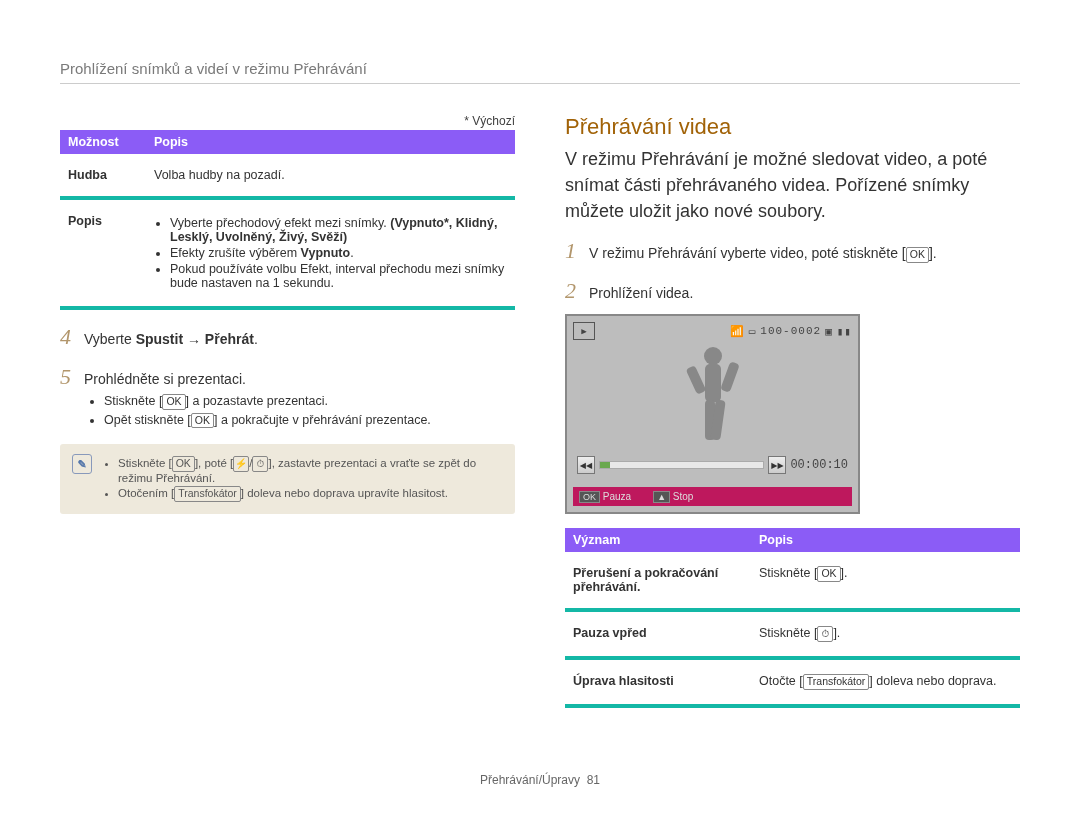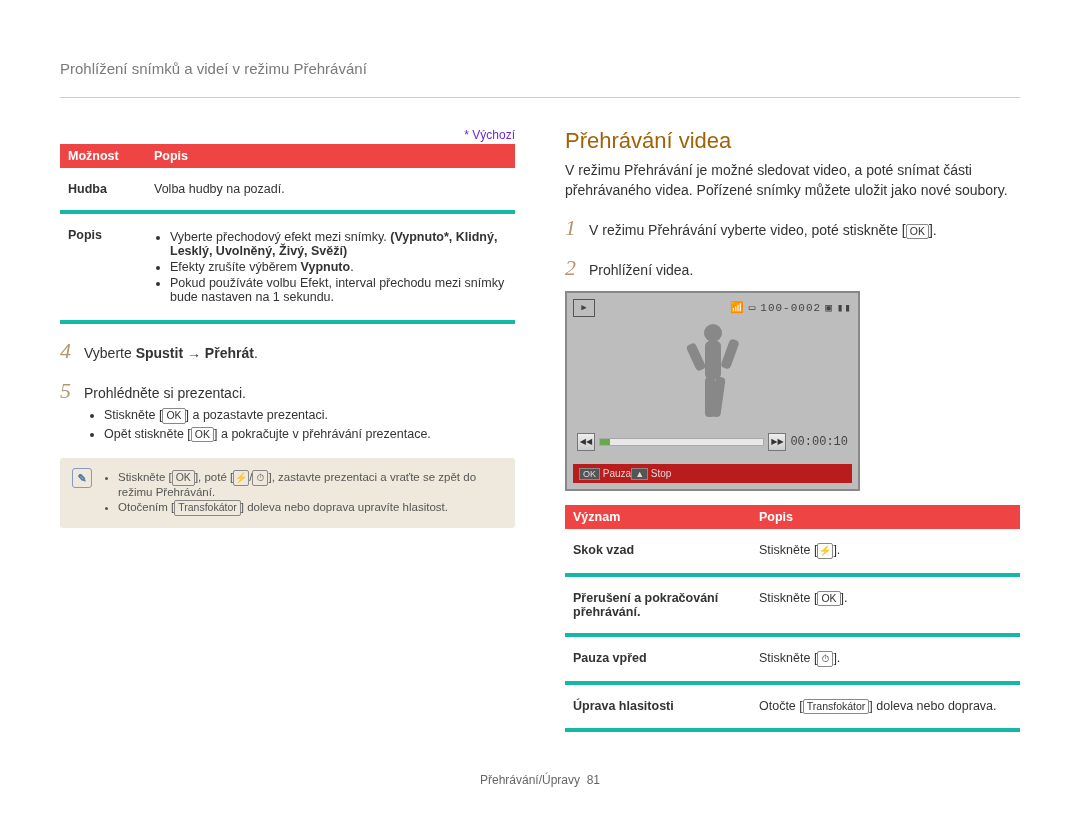--- a/index.html
+++ b/index.html
@@ -9,48 +9,48 @@
     color: #333;
     background: #fff;
     width: 1080px;
     height: 815px;
     box-sizing: border-box;
     padding: 60px 60px 0 60px;
   }
   .page-title {
     color: #7a7a7a;
     font-size: 15px;
-    margin-bottom: 20px;
+    margin-bottom: 6px;
   }
   .title-rule {
     border: none;
     border-top: 1px solid #ccc;
     margin: 0 0 30px 0;
   }
   .columns {
     display: flex;
     gap: 50px;
   }
   .col {
     flex: 1;
     min-width: 0;
   }
   .default-note {
     text-align: right;
     font-size: 12px;
-    color: #6d28d9;
+    color: #404040;
     margin-bottom: 2px;
   }
   table {
     width: 100%;
     border-collapse: collapse;
     font-size: 12.5px;
   }
   th {
-    background: #ef4444;
+    background: #8b5cf6;
     color: #fff;
     text-align: left;
     padding: 5px 8px;
     font-weight: bold;
     border: none;
   }
   td {
     padding: 14px 8px;
     border-bottom: 4px solid #14b8a6;
     vertical-align: top;
@@ -124,21 +124,21 @@
   .note-box li {
     margin: 2px 0;
   }
   .section-heading {
     color: #a16207;
     font-size: 22px;
     font-weight: normal;
     margin: 0 0 6px 0;
   }
   .section-intro {
-    font-size: 14px;
+    font-size: 18px;
     line-height: 1.45;
     margin-bottom: 6px;
   }
   .btnlabel {
     border: 1px solid #888;
     border-radius: 2px;
     padding: 0 3px;
     font-size: 10.5px;
     font-family: Arial, sans-serif;
     display: inline-block;
@@ -225,24 +225,25 @@
     background: #6aa84f;
   }
   .timecode {
     font-family: 'Courier New', monospace;
     font-size: 12px;
     color: #444;
   }
   .ss-bottom {
     position: absolute;
     bottom: 6px; left: 6px; right: 6px;
-    background: #b91c1c;
+    background: #be185d;
     color: #ddd;
     padding: 4px 6px;
     display: flex;
+    gap: 22px;
     font-size: 10px;
     align-items: center;
   }
   .ss-bottom .mini {
     background:#555;
     padding:0 3px;
     font-size:9px;
     border:1px solid #888;
   }
   .footer {
@@ -378,26 +379,20 @@
 
     <table>
       <thead>
         <tr>
           <th>Význam</th>
           <th>Popis</th>
         </tr>
       </thead>
       <tbody>
         <tr>
-          <td>Skok vzad</td>
-          <td>
-            <span>Stiskněte [</span><span class="glyph-btn">⚡</span><span>].</span>
-          </td>
-        </tr>
-        <tr>
           <td>Přerušení a pokračování přehrávání.</td>
           <td>
             <span>Stiskněte [</span><span class="btnlabel">OK</span><span>].</span>
           </td>
         </tr>
         <tr>
           <td>Pauza vpřed</td>
           <td>
             <span>Stiskněte [</span><span class="glyph-btn">⏱</span><span>].</span>
           </td>

